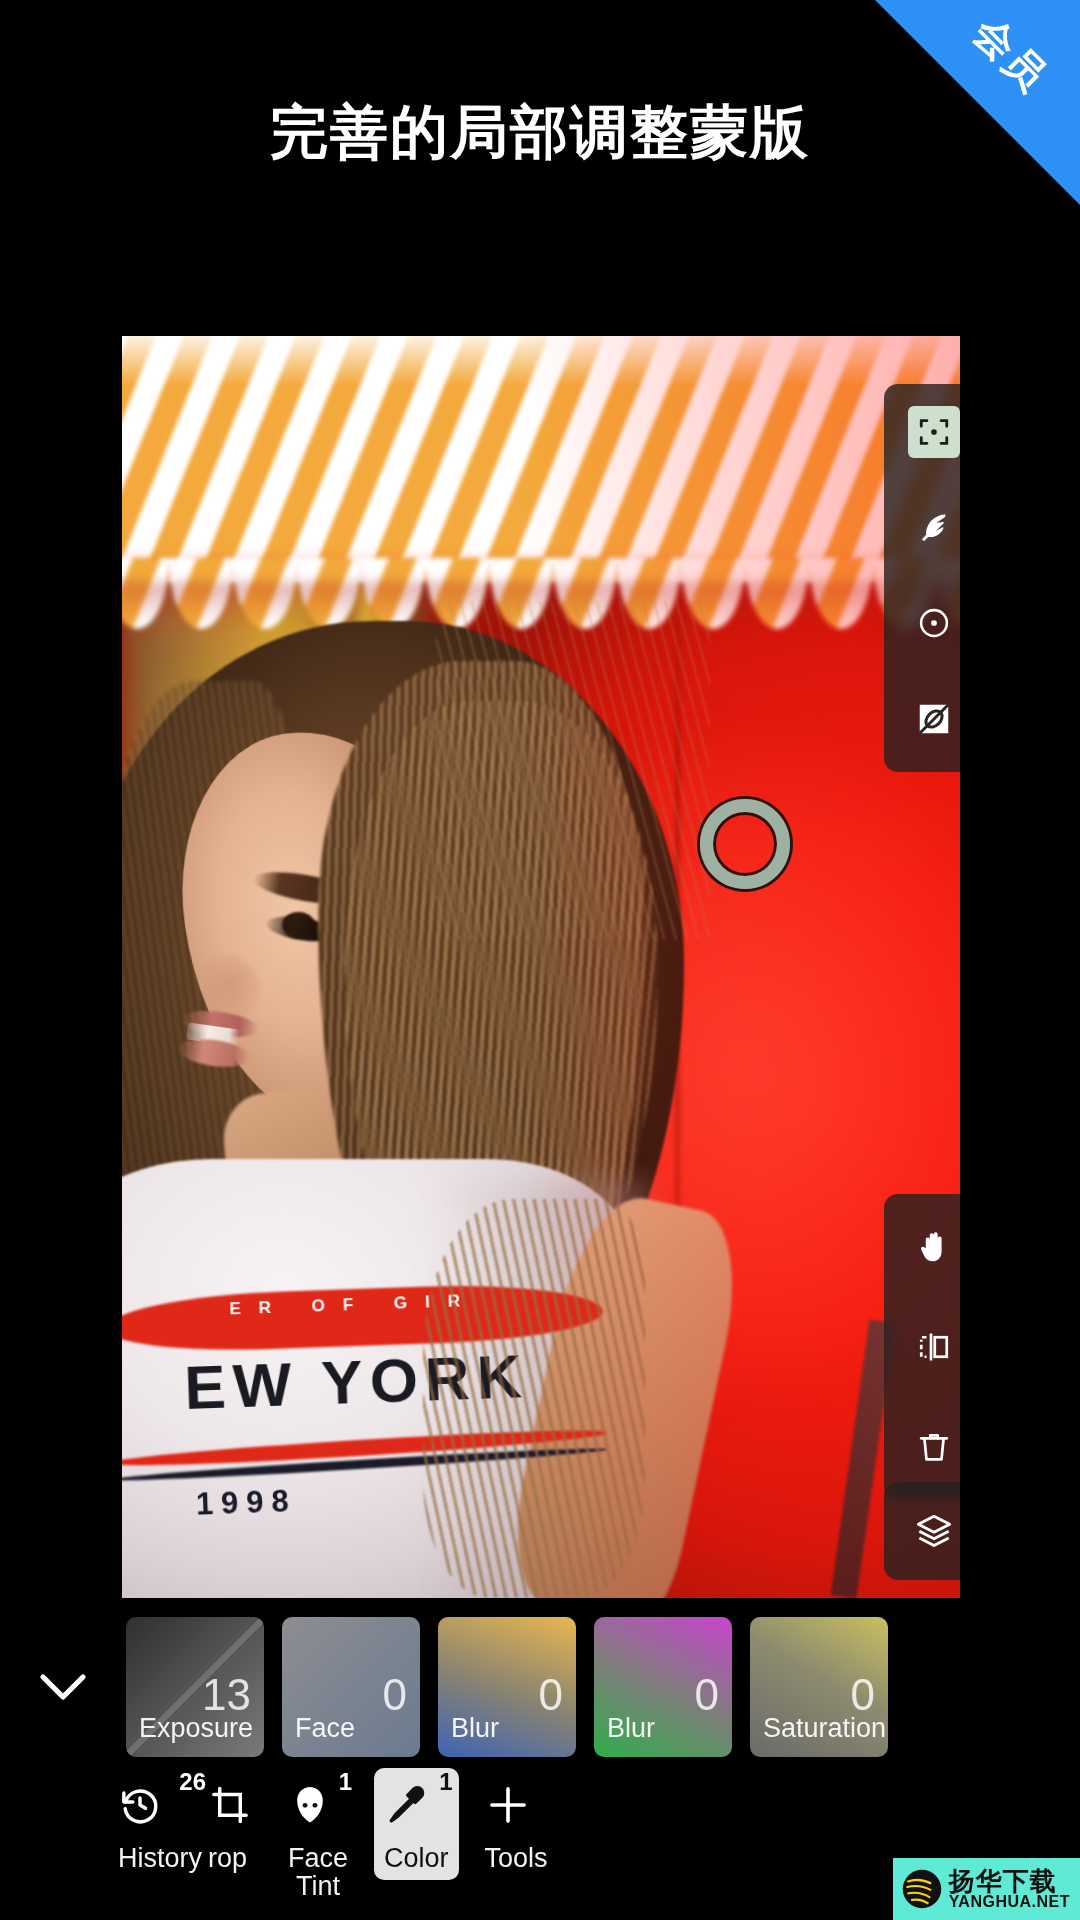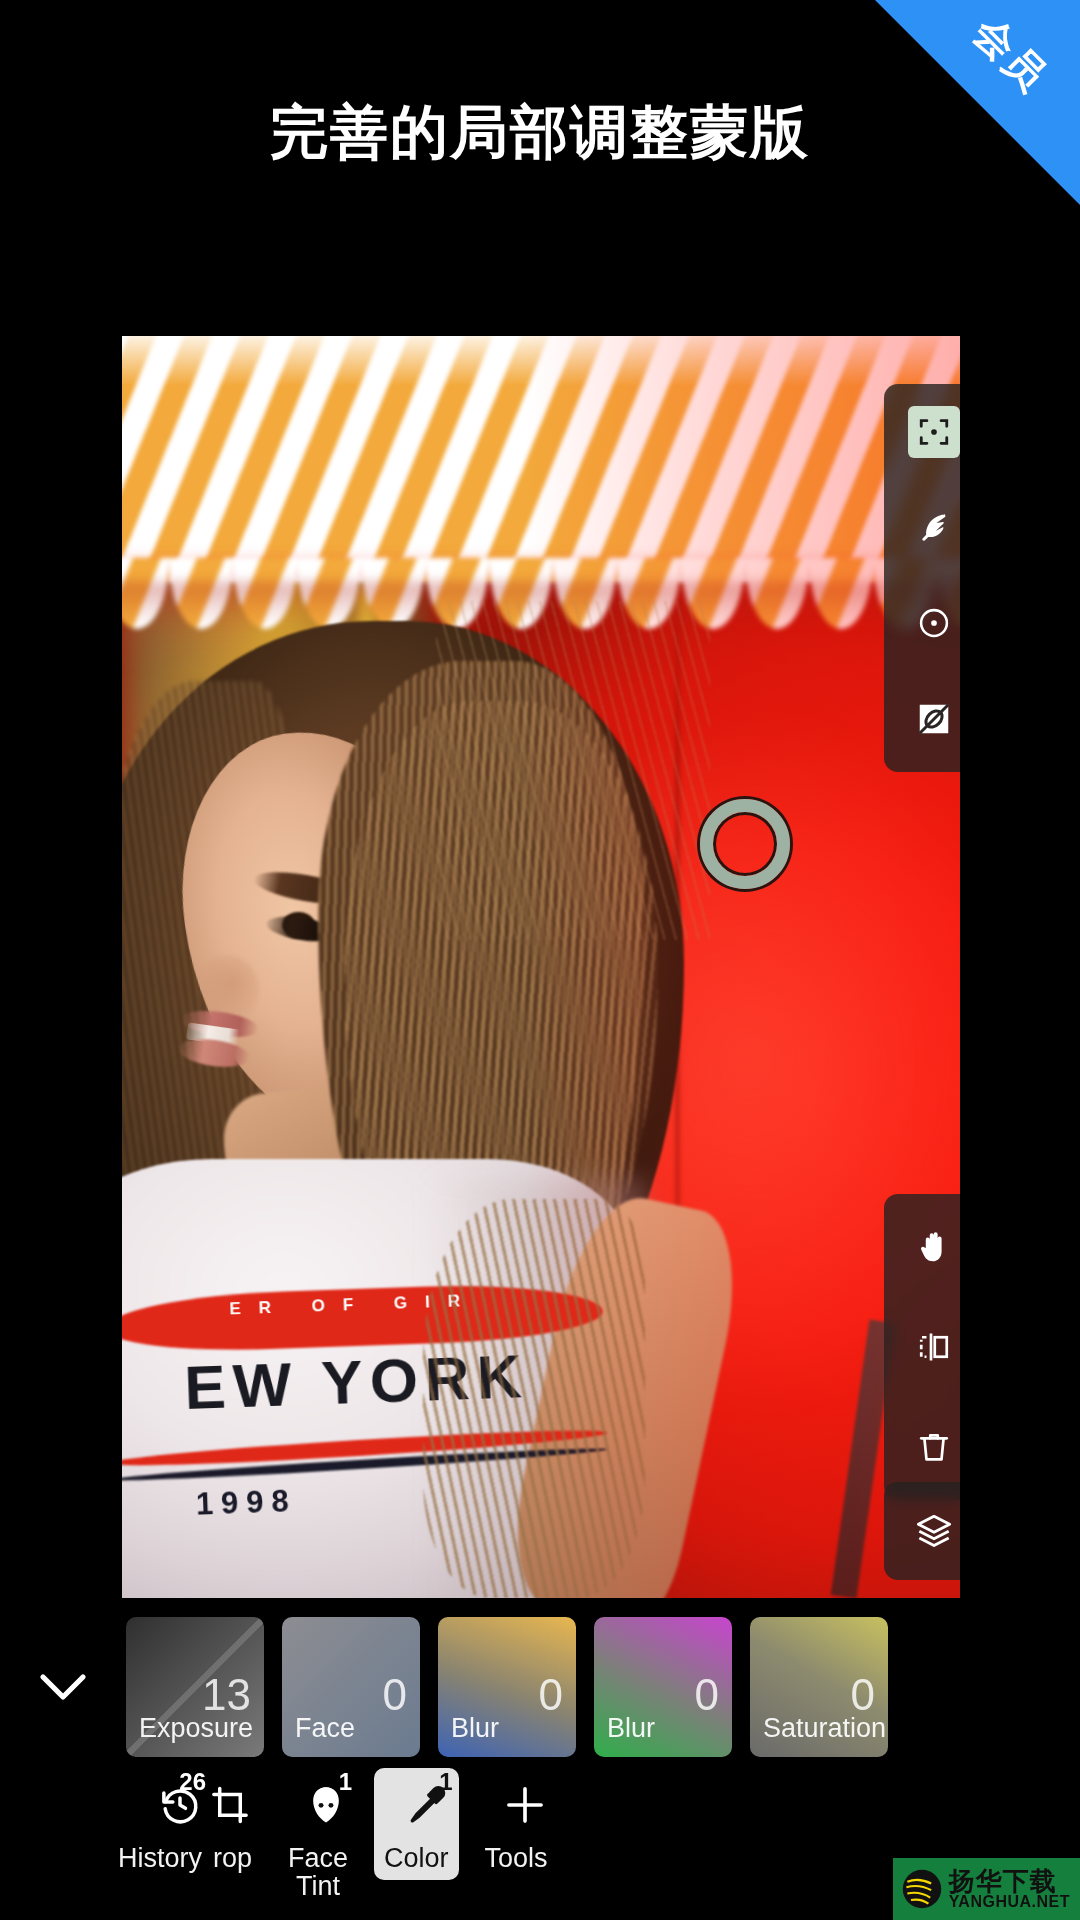--- a/index.html
+++ b/index.html
@@ -363,42 +363,42 @@
   .bg-sat       { background: linear-gradient(30deg,#6a6a6a 0%, #8d8b6e 55%, #c8c060 100%); }
 
   
   .navbar {
     position: absolute; left: 0; top: 1768px; width: 1080px; height: 128px;
     display: flex; align-items: flex-start; z-index: 30;
   }
   .nav-item {
     position: relative;
     flex: 0 0 auto;
-    display: flex; flex-direction: column; align-items: flex-end;
+    display: flex; flex-direction: column; align-items: flex-start;
     padding: 14px 10px 8px;
     border-radius: 10px;
     color: #fff;
   }
   .nav-item .nicon { height: 46px; display: flex; align-items: center; justify-content: center; }
   .nav-item .nlabel {
     margin-top: 16px; font-size: 27px; line-height: 1.05; text-align: center; color: #f2f2f2;
   }
   .nav-item .badge {
     position: absolute; top: 2px; right: 6px;
     font-size: 24px; font-weight: 700; color: #fff; line-height: 1;
   }
   .nav-item.active { background: #e3e3e3; color: #111; }
   .nav-item.active .nlabel { color: #111; }
   .nav-item.active .badge { color: #111; }
 
   
   .watermark {
     position: absolute; right: 0; bottom: 0;
     height: 62px; display: flex; align-items: center;
-    background: #15803d; padding: 0 10px 0 6px; z-index: 60;
+    background: #5eead4; padding: 0 10px 0 6px; z-index: 60;
   }
   .wm-logo { width: 46px; height: 46px; display:flex; align-items:center; justify-content:center; }
   .wm-txt { display: flex; flex-direction: column; line-height: 1; margin-left: 4px; }
   .wm-cn { font-size: 26px; font-weight: 700; color: #111; letter-spacing: 1px; }
   .wm-en { font-size: 16px; font-weight: 700; color: #111; letter-spacing: .5px; }
 </style>
 </head>
 <body>
 
 <div id="app">

